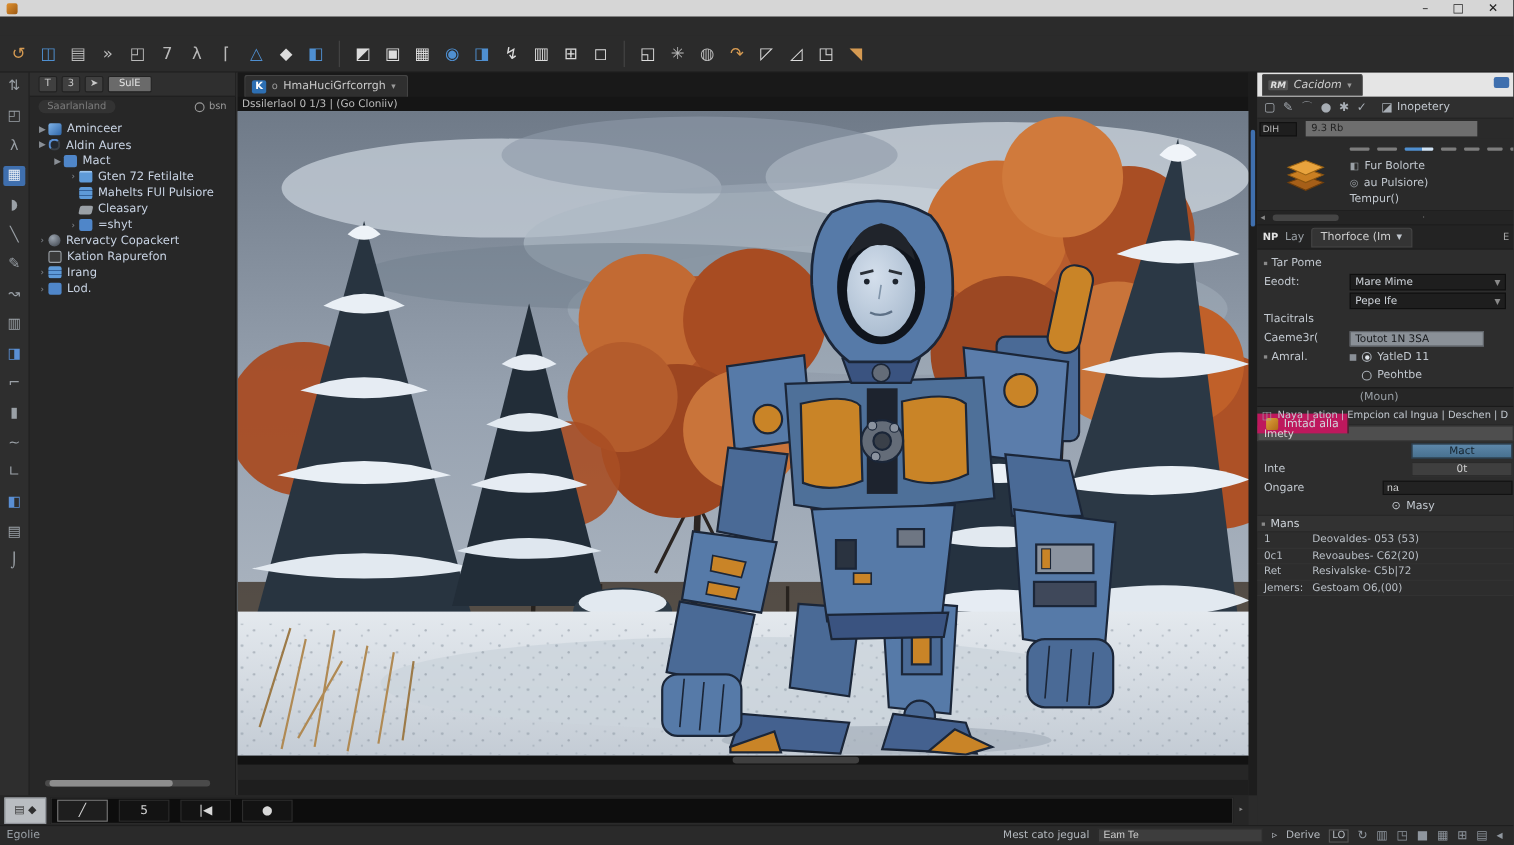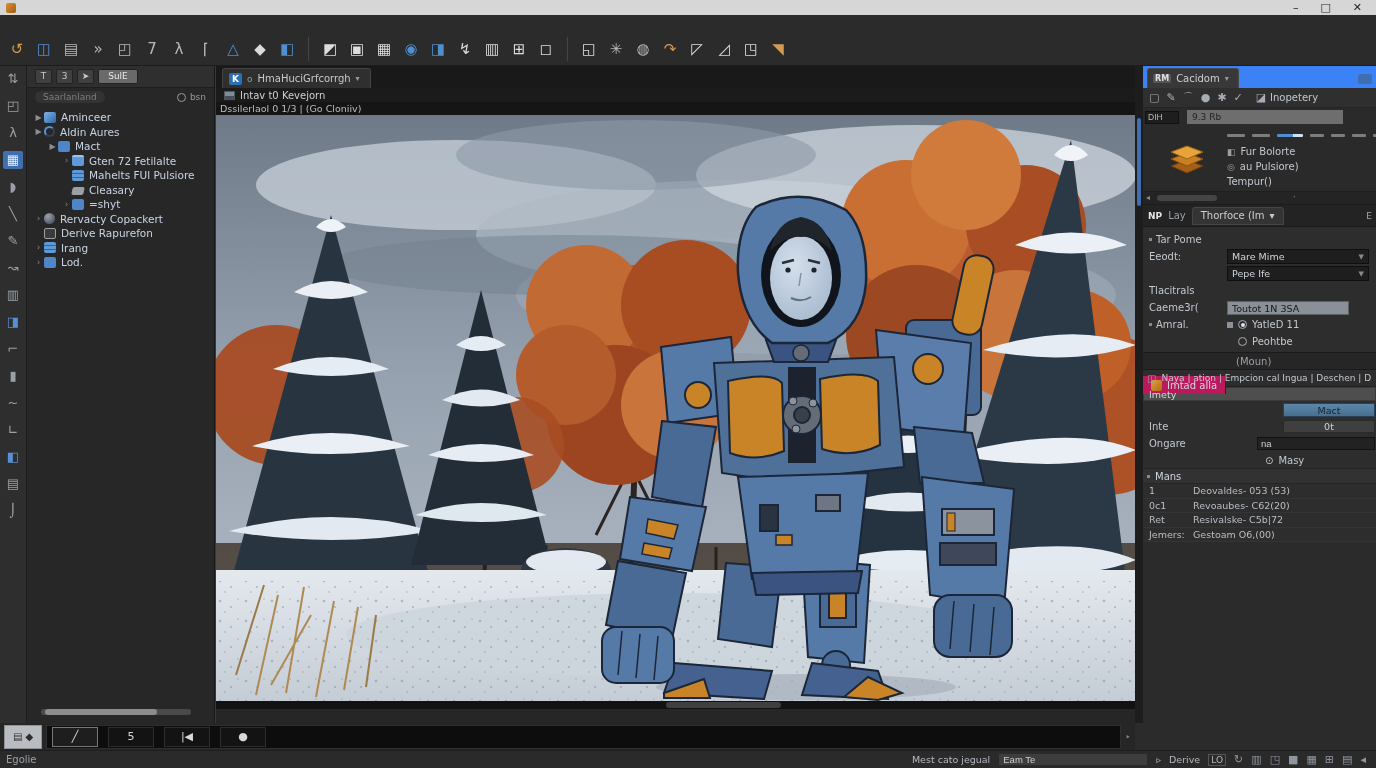--- a/index.html
+++ b/index.html
@@ -72,21 +72,21 @@
   .vp-hscroll { position:relative; height:8px; background:#121212; }
   .vp-hscroll .thumb { position:absolute; left:450px; top:1px; width:115px; height:6px; background:#3f3f3f; border-radius:3px; }
   .vp-filler { height:14px; background:#262626; }
 
   
   .vdivider { position:absolute; left:1135px; top:66px; width:8px; height:657px; background:#1d1d1d; }
   .vdivider .bh { position:absolute; left:2px; top:52px; width:4px; height:88px; background:#3f6fae; border-radius:2px; }
 
   
   .rightpanel { position:absolute; left:1143px; top:66px; width:233px; height:684px; background:#2d2d2d; font-size:10px; color:#c2c8cf; }
-  .rp-tabrow { height:22px; background:#3b82f6; display:flex; align-items:flex-end; }
+  .rp-tabrow { height:22px; background:#e5e5e5; display:flex; align-items:center;font-style:italic; }
   .rp-tab { height:20px; background:#383838; border:1px solid #4a4a4a; border-bottom:none; border-radius:3px 3px 0 0; margin-left:4px; display:flex; align-items:center; gap:5px; padding:0 9px 0 5px; }
   .rp-tab .rm { font-size:8px; font-weight:bold; color:#e0e0e0; background:#555; padding:0 2px; border-radius:1px; }
   .rp-tab .tt { font-size:10px; color:#cfcfcf; }
   .rp-tab .caret { font-size:8px; color:#9a9a9a; }
   .rp-tabrow .bluechip { margin-left:auto; margin-right:4px; margin-bottom:4px; width:14px; height:10px; background:#3f6fae; border-radius:2px; }
   .rp-toolbar { height:20px; display:flex; align-items:center; gap:7px; padding-left:6px; background:#2f2f2f; border-bottom:1px solid #242424; }
   .rpi { font-size:11px; color:#a7adb4; }
   .rp-toolbar .proplbl { font-size:10px; color:#c2c8cf; margin-left:6px; display:flex; gap:4px; align-items:center; }
   .rp-fieldsrow { height:18px; display:flex; align-items:center; gap:8px; padding:0 0 0 2px; background:#2a2a2a; }
   .dih-input { width:34px; height:13px; background:#1e1e1e; border:1px solid #101010; color:#b9b9b9; font-size:8.5px; padding:0 2px; }
@@ -275,21 +275,21 @@
           <span>=shyt</span>
         </div>
       <div class="tree-row d0">
           <span class="tw">›</span>
           <span class="ti ti-sphere"></span>
           <span>Rervacty Copackert</span>
         </div>
       <div class="tree-row d0">
           <span class="tw"></span>
           <span class="ti ti-panel"></span>
-          <span>Derive Rapurefon</span>
+          <span>Kation Rapurefon</span>
         </div>
       <div class="tree-row d0">
           <span class="tw">›</span>
           <span class="ti ti-stack"></span>
           <span>Irang</span>
         </div>
       <div class="tree-row d0">
           <span class="tw">›</span>
           <span class="ti ti-cube"></span>
           <span>Lod.</span>
@@ -301,24 +301,20 @@
   </div>
 
   <div class="viewport">
     <div class="vp-tabstrip">
       <div class="vp-tab">
         <span class="kicon">K</span>
         <span class="ksuf">o</span>
         <span class="tt">HmaHuciGrfcorrgh</span>
         <span class="caret">▾</span>
       </div>
-    </div>
-    <div class="vp-info1">
-      <span class="vp-grid-ic"></span>
-      <span>Intav t0 Kevejorn</span>
     </div>
     <div class="vp-info2">
       <span>Dssilerlaol 0 1/3 | (Go Cloniiv)</span>
     </div>
 
     <div class="scene">
       <svg width="920" height="586" viewBox="0 0 920 586" preserveAspectRatio="none">
         <defs>
           <linearGradient id="skyG" x1="0" y1="0" x2="0" y2="1">
             <stop offset="0" stop-color="#6f7a88"></stop>

